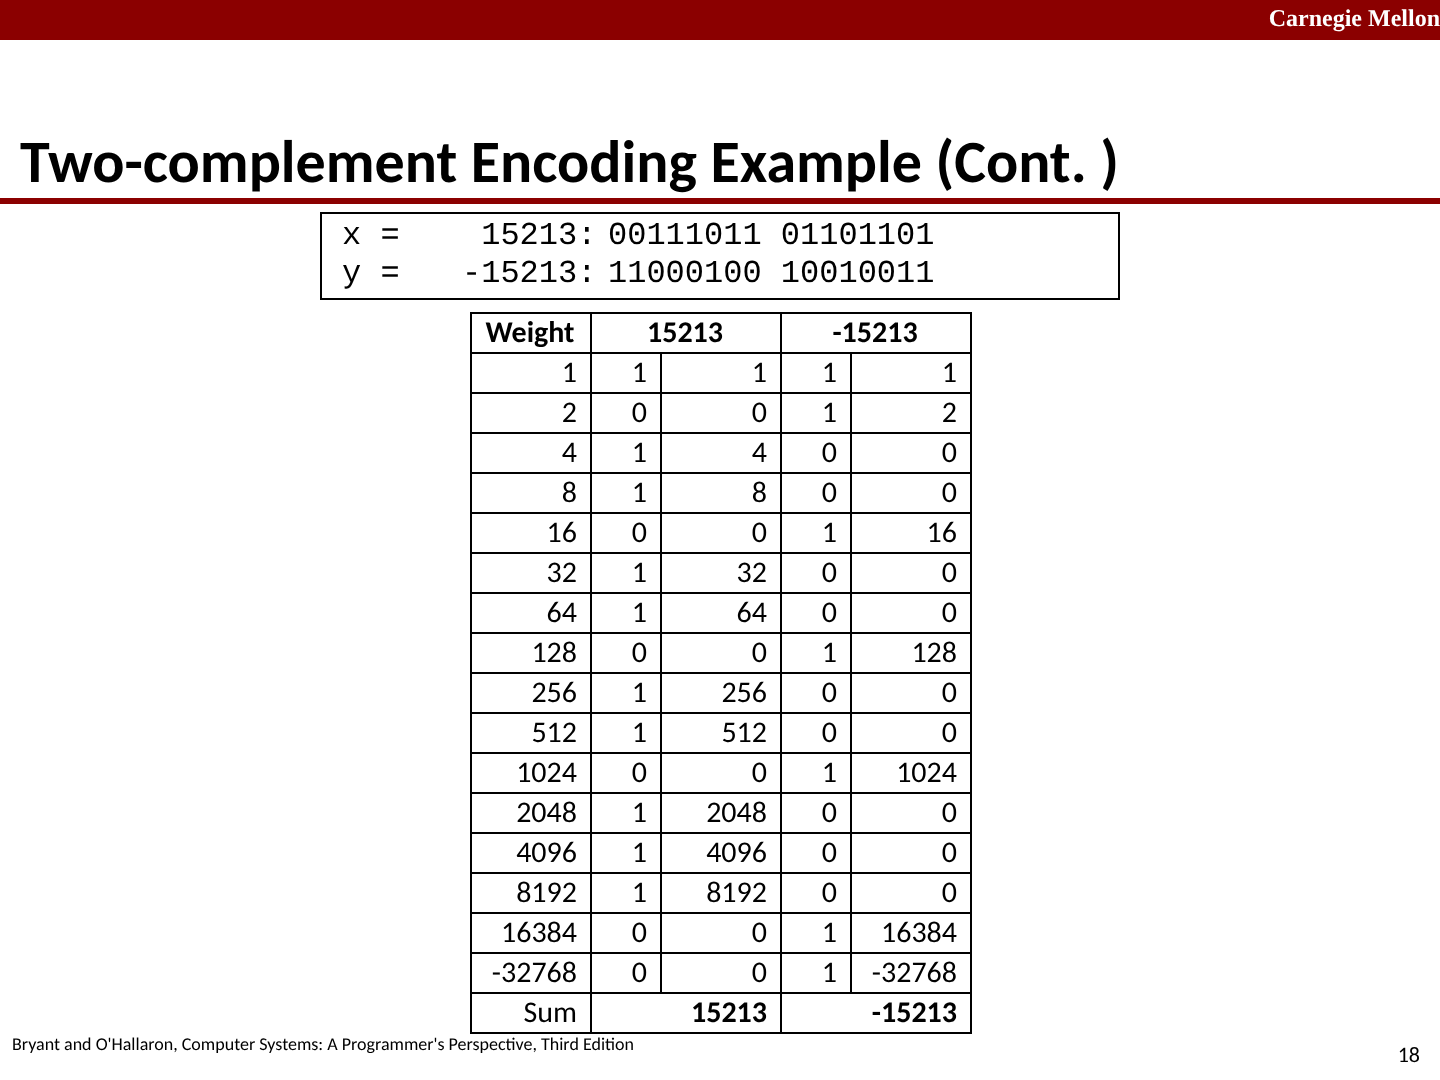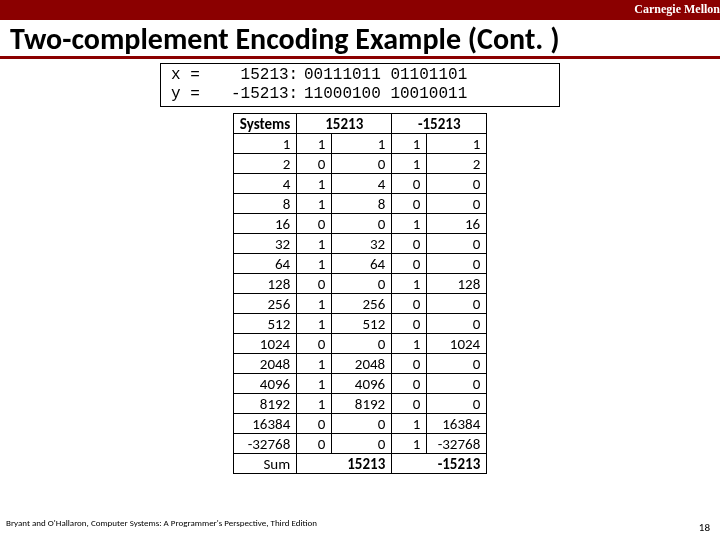--- a/index.html
+++ b/index.html
@@ -23,20 +23,21 @@
     padding: 2px 0 0 0;
     font-family: Georgia, serif;
   }
   .title {
     font-size: 30px;
     font-weight: bold;
     color: #000;
     padding: 4px 0 2px 10px;
     line-height: 1.0;
     font-family: Calibri, Arial, sans-serif;
+    margin-top: 43px;
   }
   .title-underline {
     height: 3px;
     background: #8b0000;
     margin: 0 0 4px 0;
     width: 100%;
   }
   .xy-box {
     border: 1.5px solid #000;
     width: 400px;
@@ -106,21 +107,21 @@
     <span class="xy-label">y =</span>
     <span class="xy-val">-15213:</span>
     <span class="xy-bits">11000100 10010011</span>
   </div>
 </div>
 
 <div class="table-wrap">
 <table class="enc">
   <thead>
     <tr>
-      <th class="col-weight">Systems</th>
+      <th class="col-weight">Weight</th>
       <th class="col-bit" colspan="2">15213</th>
       <th class="col-bit" colspan="2">-15213</th>
     </tr>
   </thead>
   <tbody id="tbody">
         <tr>
           <td class="col-weight">1</td>
           <td class="col-bit">1</td>
           <td class="col-val">1</td>
           <td class="col-bit">1</td>

